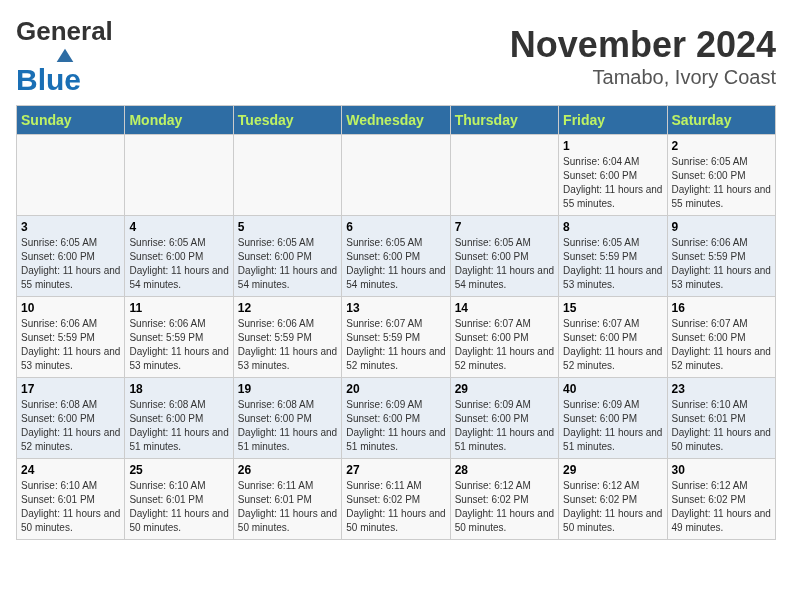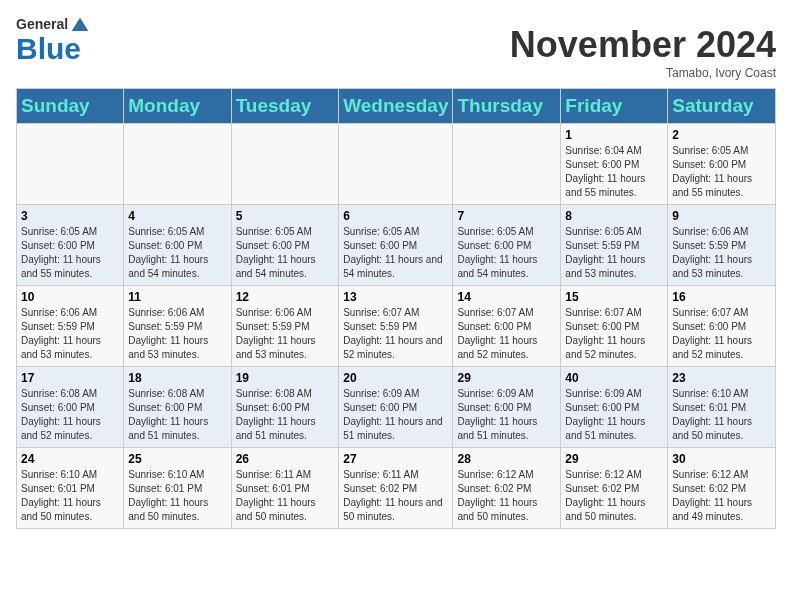--- a/index.html
+++ b/index.html
@@ -16,56 +16,57 @@
       align-items: flex-start;
       margin-bottom: 8px;
     }
     .logo {
       display: flex;
       flex-direction: column;
       align-items: flex-start;
     }
     .logo-text {
       display: flex;
-      align-items: flex-start;
-      font-size: 14px;
+      align-items: center;
+      font-size: 26px;
       font-weight: bold;
       color: #333;
+      flex-direction: column;
     }
     .logo-general { color: #333; }
     .logo-blue { color: #1a6fb5; }
     .logo-icon {
       width: 20px;
       height: 20px;
       margin-left: 2px;
     }
     .title-block {
       text-align: right;
       margin-top: 8px;
     }
     .month-title {
       font-size: 36px;
       font-weight: bold;
       color: #333;
     }
     .location {
-      font-size: 12px;
+      font-size: 20px;
       color: #555;
     }
     .calendar {
       width: 100%;
       border-collapse: collapse;
       font-size: 11px;
     }
     .calendar thead tr th {
       background-color: #2e6da4;
-      color: #5eead4;
+      color: #bef264;
       padding: 6px 4px;
       text-align: left;
-      font-size: 19px;
+      font-size: 14px;
       font-weight: bold;
       border: 1px solid #ccc;
     }
     .calendar tbody tr td {
       vertical-align: top;
       border: 1px solid #ccc;
       padding: 4px;
       height: 80px;
       width: calc(100% / 7);
     }

